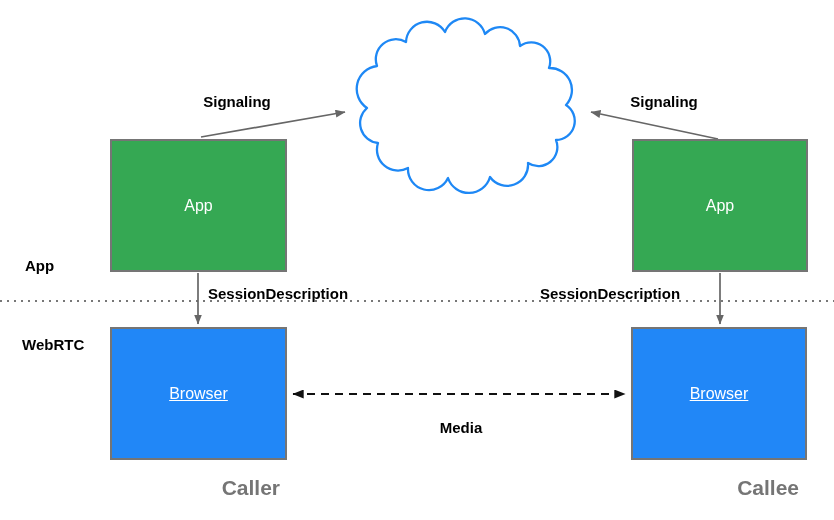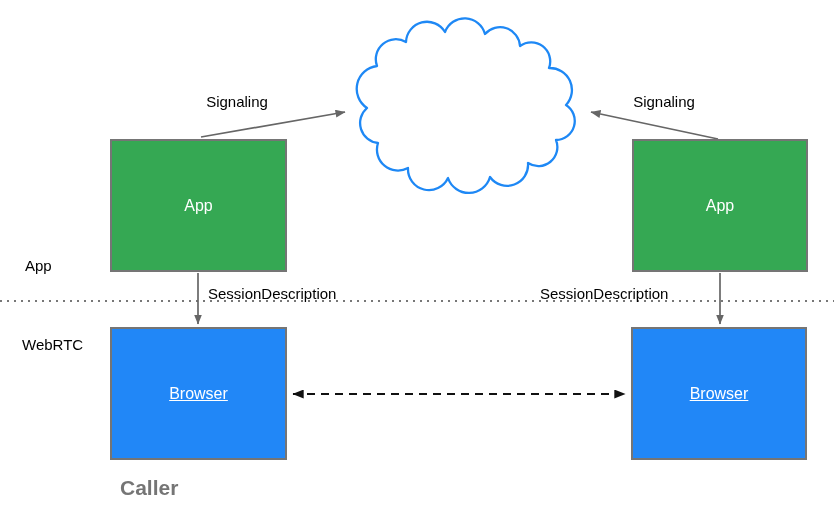--- a/index.html
+++ b/index.html
@@ -38,42 +38,42 @@
   .app-box { background:var(--app-box-fill,#35a853); }
   .browser-box { background:var(--browser-box-fill,#2187f7);text-decoration:underline; }
 
   #caller-app     { left:110px; top:139px; width:177px; height:133px; }
   #callee-app     { left:632px; top:139px; width:176px; height:133px; }
   #caller-browser { left:110px; top:327px; width:177px; height:133px; }
   #callee-browser { left:631px; top:327px; width:176px; height:133px; }
 
   .lbl {
     position:absolute;
-    font-weight:normal;
+    font-weight:bold;
     font-size:15px;
     color:var(--label-text,#000000);
     white-space:nowrap;
   }
   .lbl.ctr { text-align:center; }
 
   #lbl-signaling-caller { left:157px; top:93px;  width:160px; }
   #lbl-signaling-callee { left:584px; top:93px;  width:160px; }
   #lbl-app-layer        { left:25px;  top:257px; }
   #lbl-webrtc-layer     { left:22px;  top:336px; }
   #lbl-sd-caller        { left:208px; top:285px; }
   #lbl-sd-callee        { left:540px; top:285px; }
   #lbl-media            { left:381px; top:419px; width:160px; }
 
   .role {
     position:absolute;
     font-weight:bold;
     font-size:21px;
     color:var(--role-text,#757575);
     width:160px;
-    text-align:left;
+    text-align:right;
     white-space:nowrap;
   }
   #lbl-caller { left:120px; top:476px; }
   #lbl-callee { left:639px; top:476px; }
 </style>
 </head>
 <body>
 
 <div class="canvas">
 
@@ -129,15 +129,17 @@
 
   <div class="lbl ctr" id="lbl-signaling-caller">Signaling</div>
   <div class="lbl ctr" id="lbl-signaling-callee">Signaling</div>
 
   <div class="lbl" id="lbl-app-layer">App</div>
   <div class="lbl" id="lbl-webrtc-layer">WebRTC</div>
 
   <div class="lbl" id="lbl-sd-caller">SessionDescription</div>
   <div class="lbl" id="lbl-sd-callee">SessionDescription</div>
 
+  <div class="lbl ctr" id="lbl-media">Media</div>
 
   <div class="role" id="lbl-caller">Caller</div>
+  <div class="role" id="lbl-callee">Callee</div>
 </div>
 
 </body></html>

